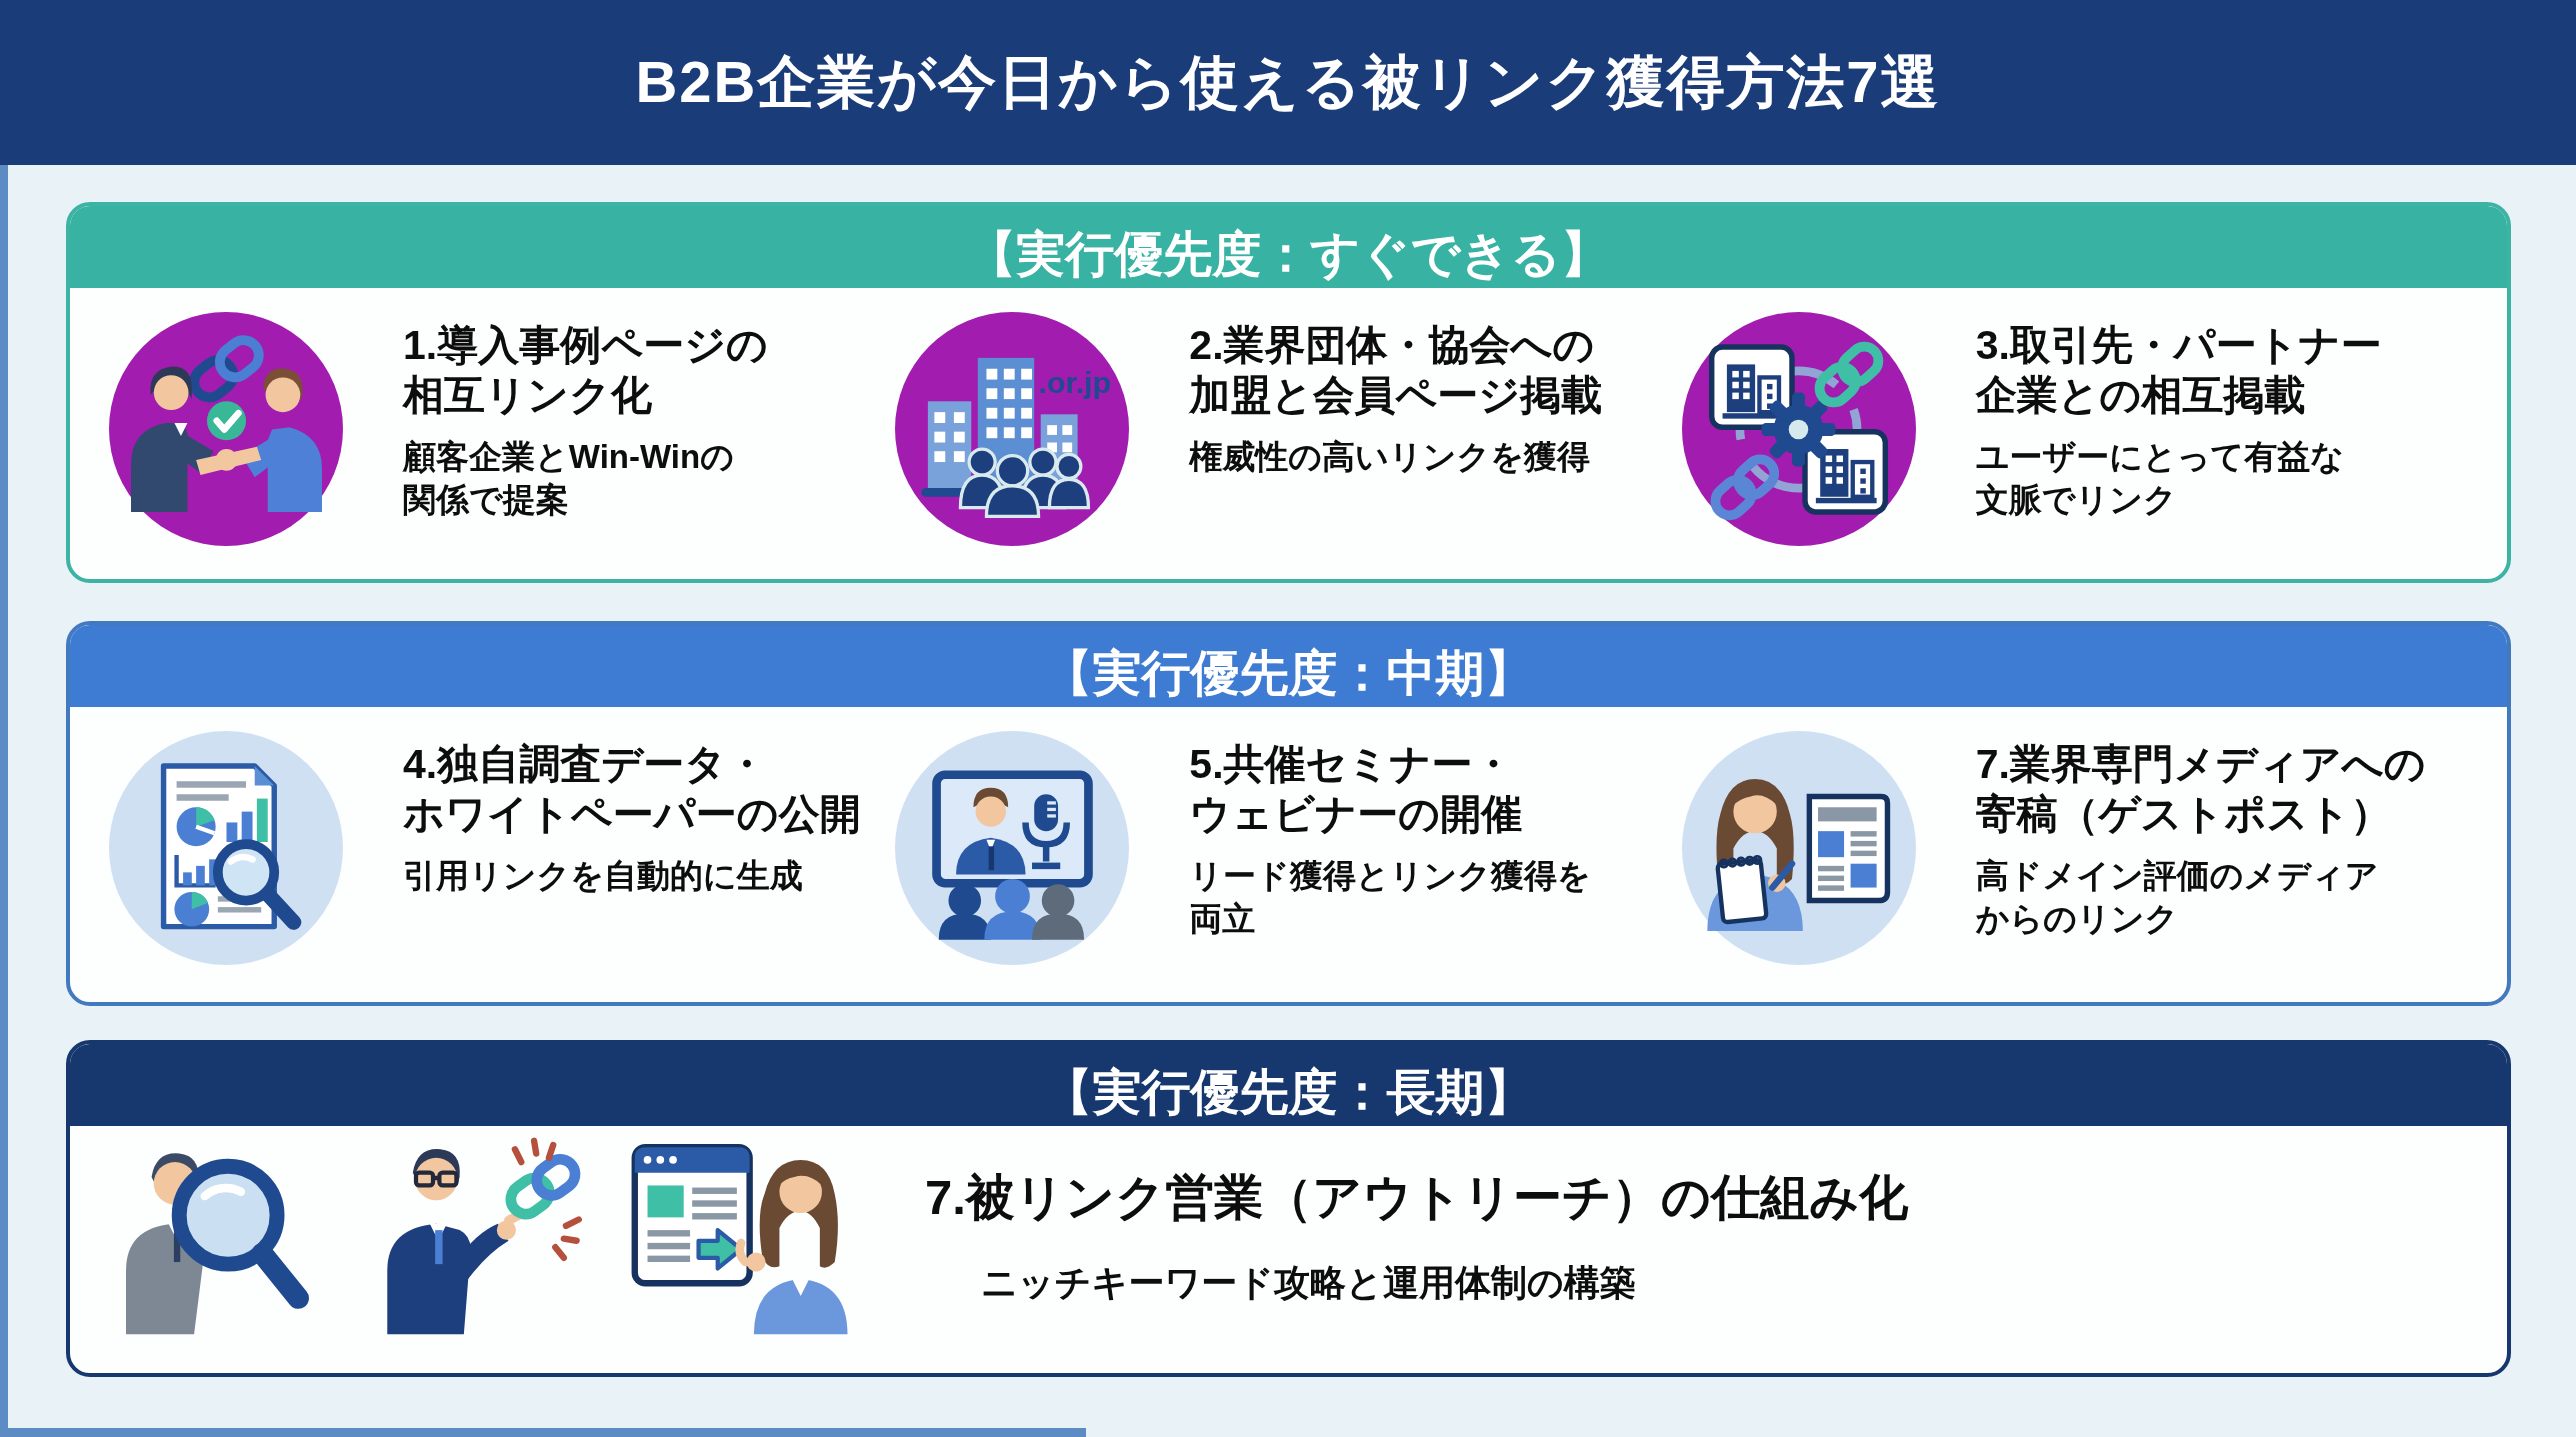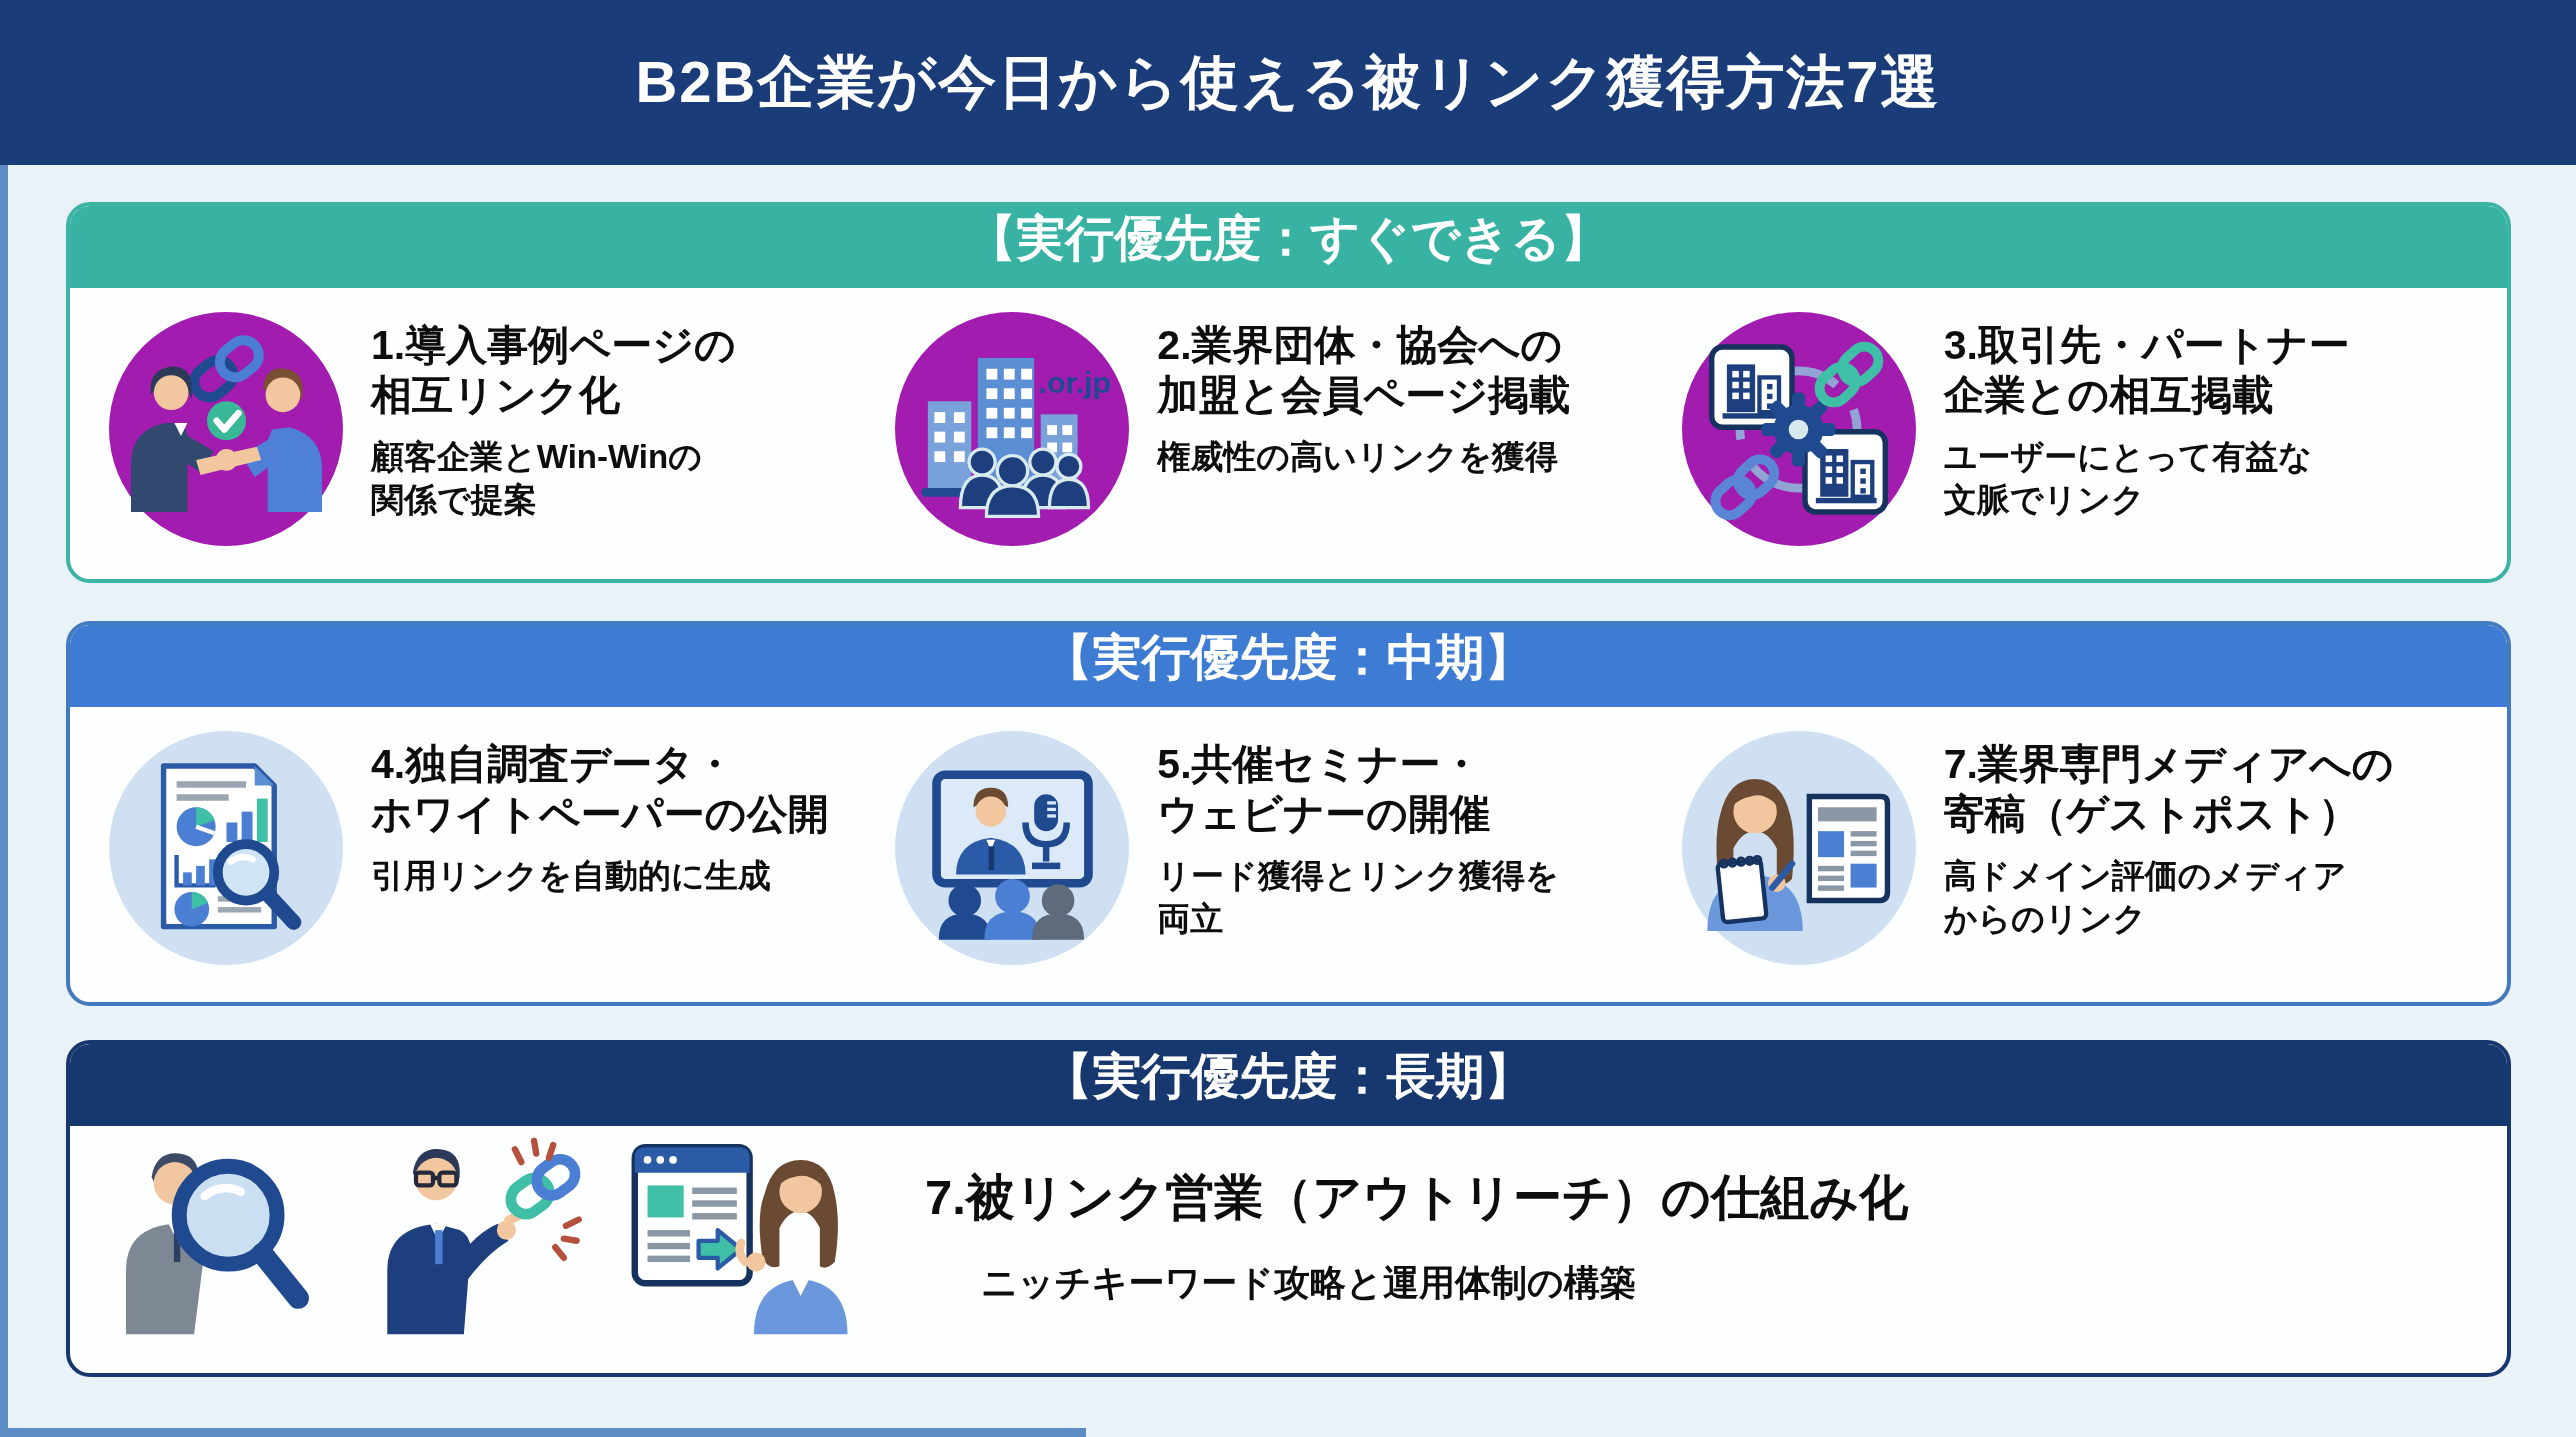--- a/index.html
+++ b/index.html
@@ -13,34 +13,34 @@
 
   
   .edge-left{position:absolute;left:0;top:165px;width:8.4px;height:1273px;background:#5d8cc4;}
   .edge-bottom{position:absolute;left:0;bottom:0;width:1086px;height:10.3px;background:#5d8cc4;}
 
   
   .card{position:absolute;left:66px;width:2445px;background:#fdfefe;border-radius:24px;overflow:hidden;box-sizing:border-box;}
   .card-now{top:202px;height:381px;border:4.7px solid #3db3a3;}
   .card-mid{top:621px;height:385px;border:4.7px solid #4379bf;}
   .card-long{top:1040px;height:337px;border:4.7px solid #17386e;}
-  .card-header{height:82px;display:flex;align-items:flex-start;justify-content:center;
+  .card-header{height:82px;display:flex;align-items:flex-end;justify-content:center;
     color:#fff;font-size:49px;font-weight:800;}
   .card-now  .card-header{background:#38b2a2;}
   .card-mid  .card-header{background:#3d7cd2;}
   .card-long .card-header{background:#17386e;}
   .card-body{display:flex;flex-direction:row;padding:24px 39px 0 39px;box-sizing:border-box;}
 
   .item{flex:1 1 0;display:flex;gap:28px;align-items:flex-start;min-width:0;}
   .icon-circle{width:234px;height:234px;border-radius:50%;flex:0 0 auto;
     display:flex;align-items:center;justify-content:center;}
   .row-now .icon-circle{background:#a21caf;}
   .row-mid .icon-circle{background:#cfe0f3;}
   .icon-circle svg{width:217px;height:217px;}
-  .item-text{padding-top:7.5px;max-width:524px;}
+  .item-text{padding-top:7.5px;max-width:524px;margin-left:32px;}
   .item-title{font-size:41px;font-weight:900;color:#0d0d0d;line-height:1.24;white-space:pre-line;}
   .item-desc{font-size:33px;font-weight:700;color:#0d0d0d;line-height:1.3;margin-top:15px;white-space:pre-line;}
 
   
   .long-body{display:flex;align-items:center;padding:11.2px 39px 0 39px;box-sizing:border-box;height:210px;}
   .illustrations{display:flex;gap:22.5px;width:758px;flex:0 0 auto;align-items:center;}
   .fig{width:234px;height:225px;}
   .fig svg{width:100%;height:100%;}
   .long-text{margin-left:58px;}
   .long-title{font-size:49px;font-weight:900;color:#0d0d0d;}

